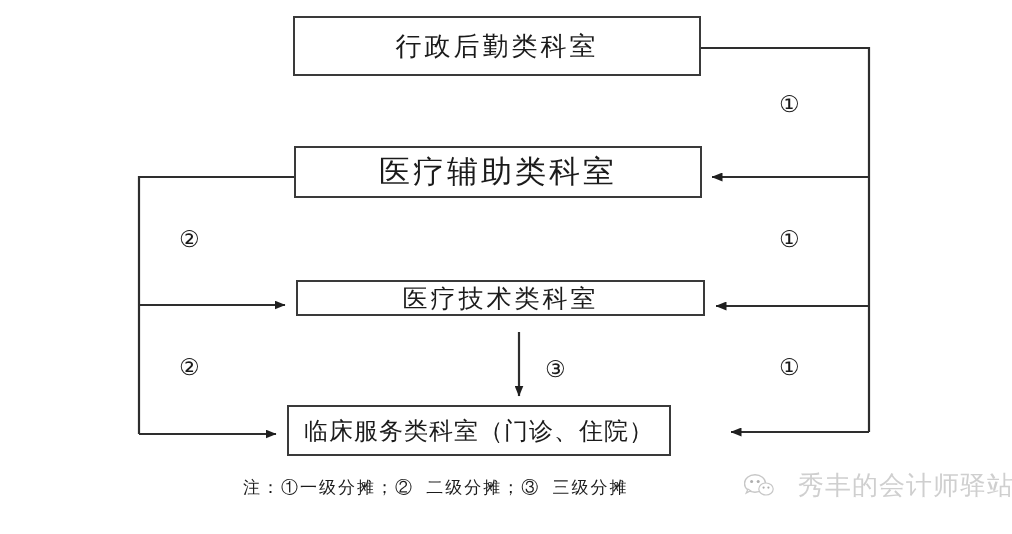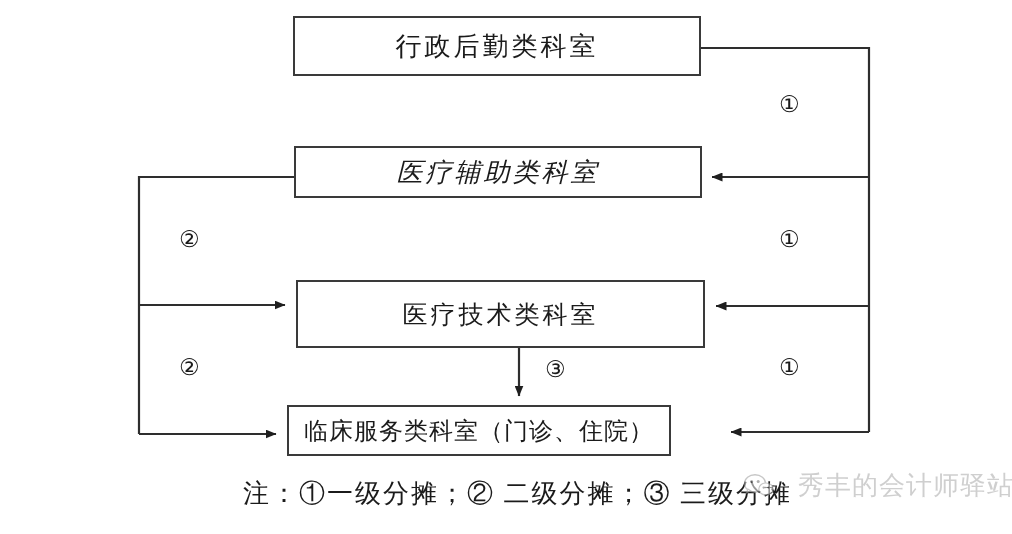--- a/index.html
+++ b/index.html
@@ -18,38 +18,38 @@
     box-sizing:border-box;
     border:2px solid #3a3a3a;
     background:#ffffff;
     display:flex;align-items:center;justify-content:center;
     color:#1b1b1b;
     font-family:"DejaVu Serif", serif;
     letter-spacing:3px;
     white-space:nowrap;
   }
   #node-admin   {left:293px; top:16px;  width:408px; height:60px; font-size:26px;}
-  #node-aux     {left:294px; top:146px; width:408px; height:52px; font-size:26px;font-style:italic;}
-  #node-tech    {left:296px; top:280px; width:409px; height:68px; font-size:25px;}
+  #node-aux     {left:294px; top:146px; width:408px; height:52px; font-size:31px;}
+  #node-tech    {left:296px; top:280px; width:409px; height:36px; font-size:25px;}
   #node-clinical{left:287px; top:405px; width:384px; height:51px; font-size:24px; letter-spacing:1px;}
 
   .marker{
     position:absolute;
     font-family:"DejaVu Sans", sans-serif;
     font-size:23px;
     color:#1b1b1b;
     line-height:1;
     user-select:none;
   }
 
   #caption{
     position:absolute;
     left:243px; top:476px;
-    font-family:Liberation Serif, serif;
-    font-size:26px;
+    font-family:Liberation Mono, monospace;
+    font-size:17px;
     color:#1b1b1b;
     letter-spacing:2px;
     white-space:nowrap;
     text-align:center;
   }
 
   
   #watermark{
     position:absolute;
     left:744px; top:468px;

